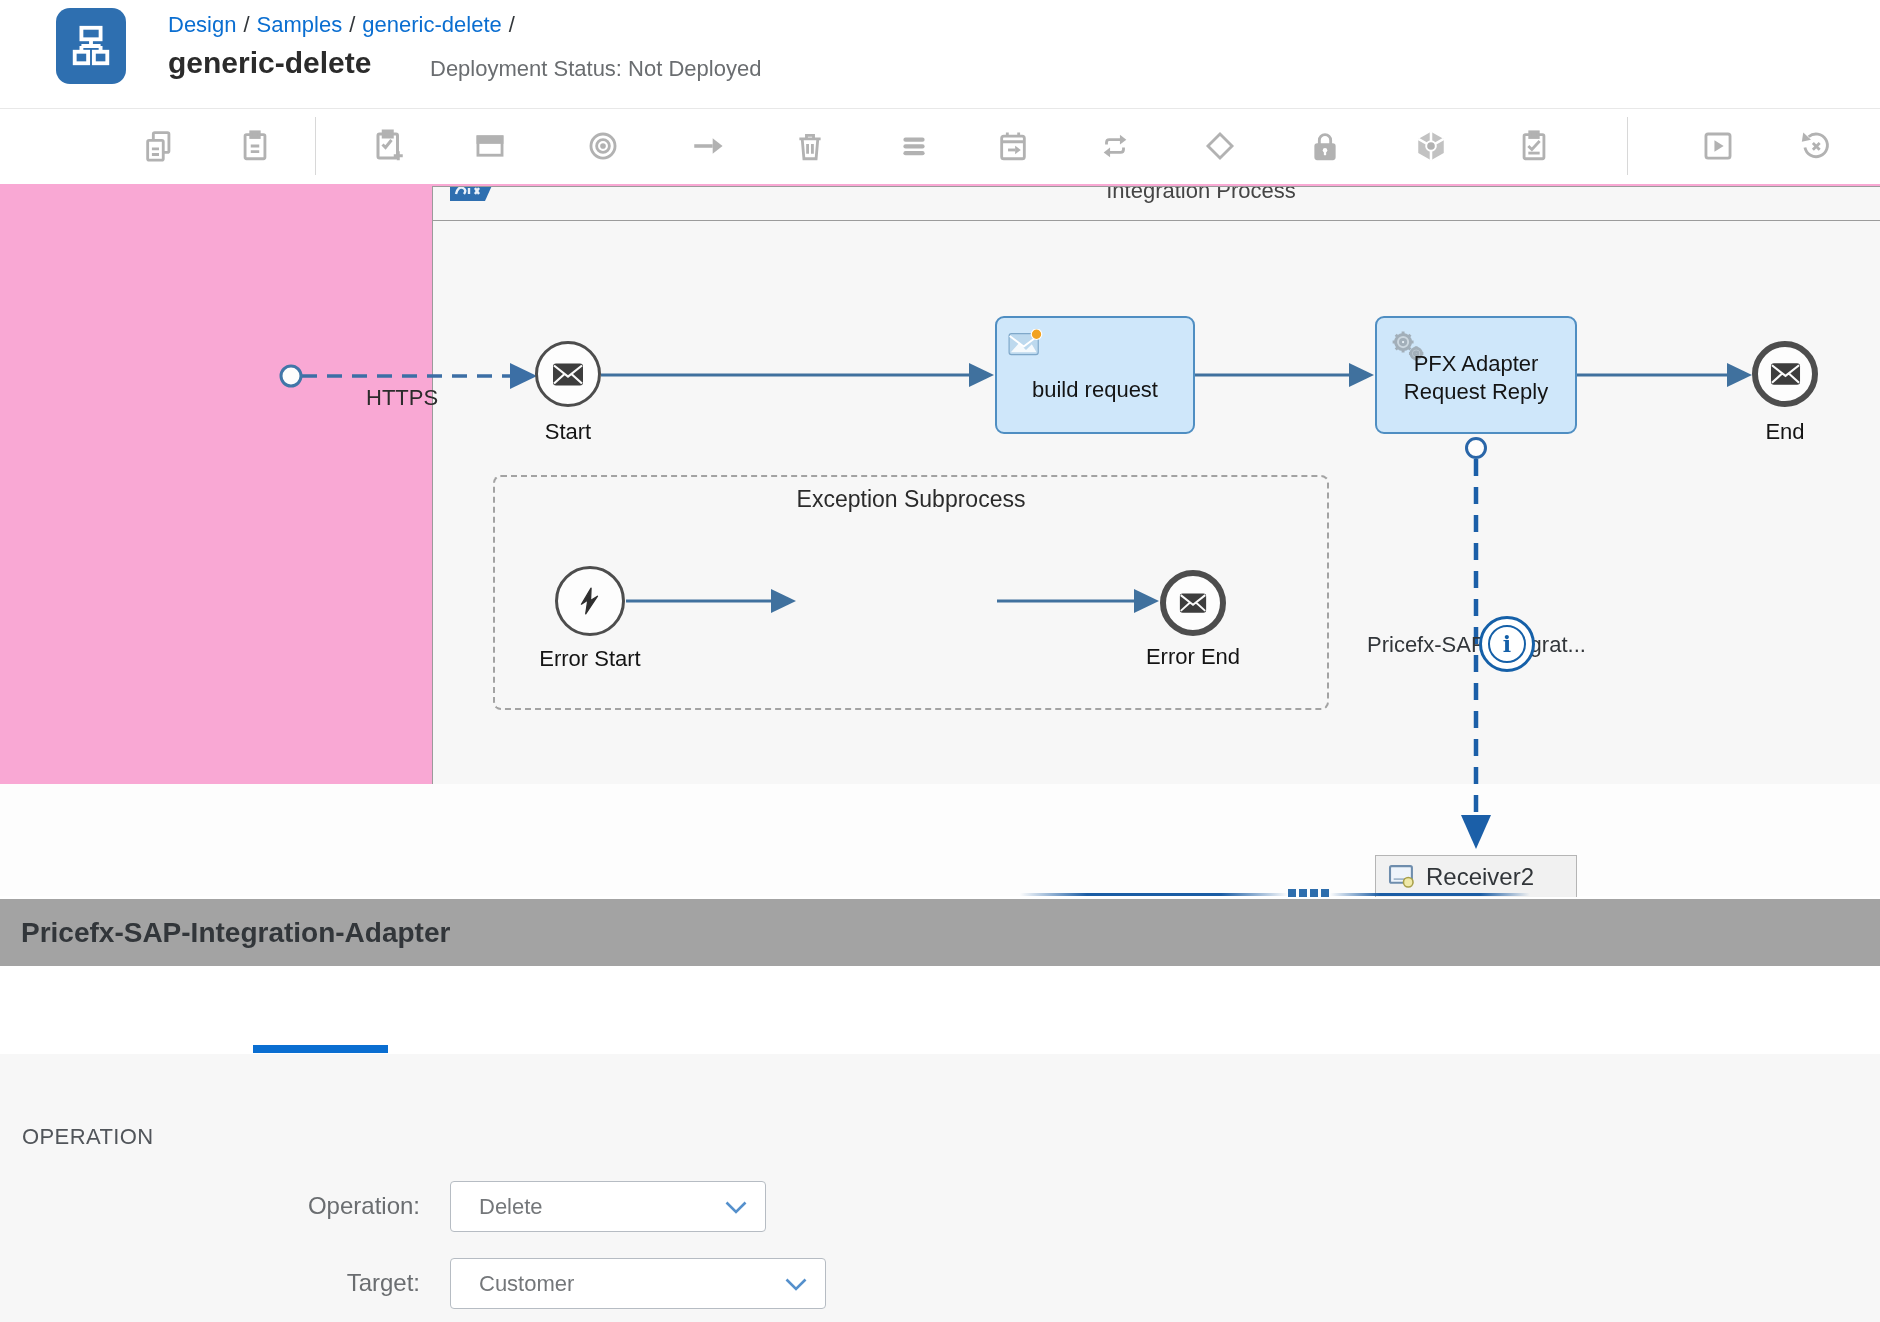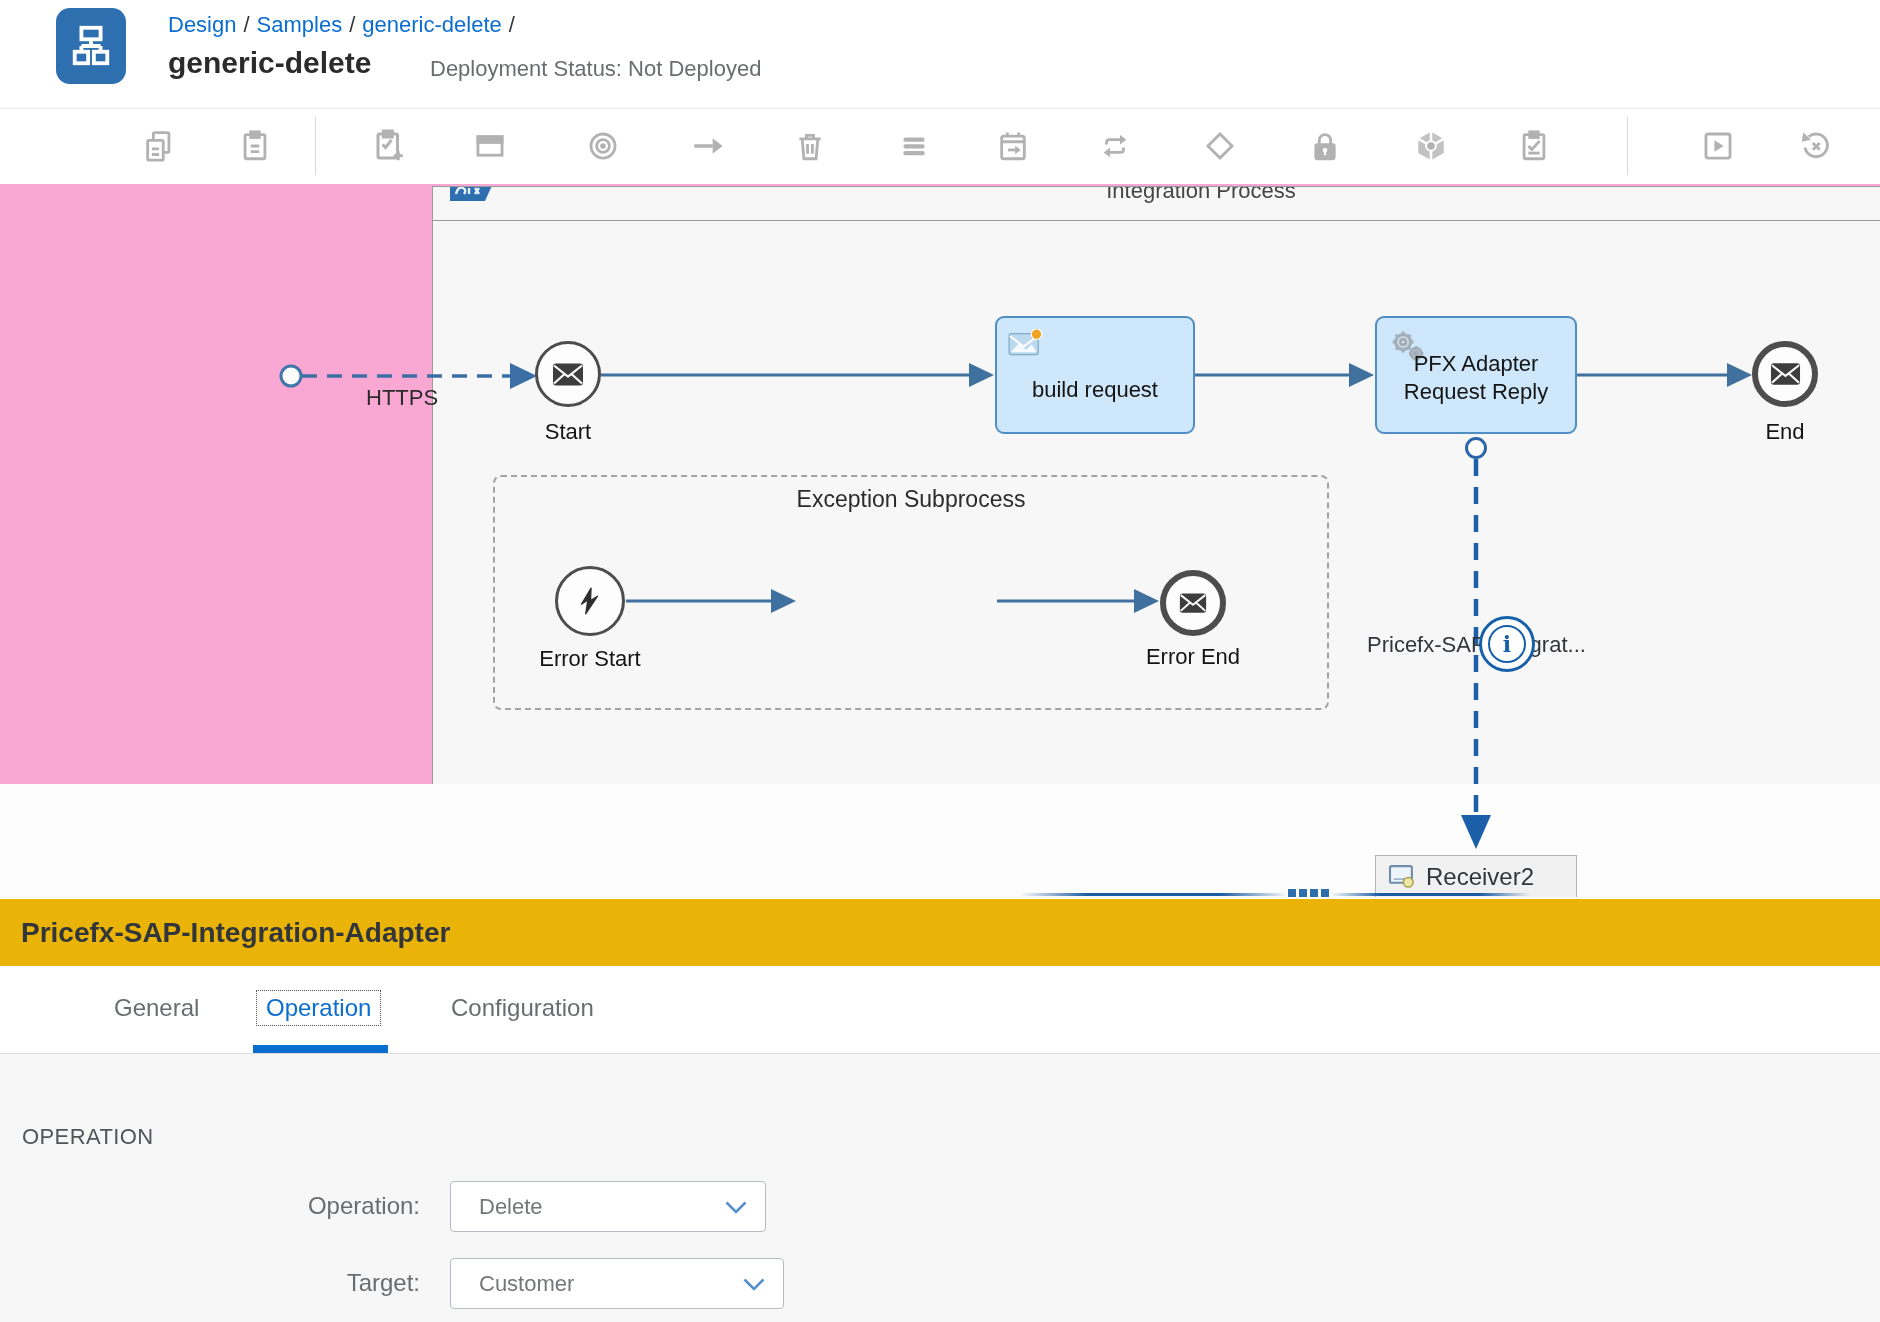--- a/index.html
+++ b/index.html
@@ -43,21 +43,21 @@
   .flowlabel{font-size:22px;color:#2b2b2b;}
   .infocircle{position:absolute;left:1479px;top:616px;width:56px;height:56px;border:3px solid #1560a8;border-radius:50%;
               background:#fff;box-sizing:border-box;display:flex;align-items:center;justify-content:center;}
   .infoinner{width:34px;height:34px;border:2.5px solid #1560a8;border-radius:50%;display:flex;align-items:center;justify-content:center;
              font-family:"DejaVu Serif","Liberation Serif",serif;font-weight:bold;font-size:22px;color:#1560a8;line-height:1;}
   
   .splitline{position:absolute;top:893px;height:3px;background:linear-gradient(to right,rgba(27,93,165,0),#1b5da5 25%,#1b5da5 75%,rgba(27,93,165,0));}
   .splitdots{position:absolute;top:889px;display:flex;gap:3px;}
   .splitdots span{width:8px;height:8px;background:#2e6ead;display:inline-block;}
   
-  .panelband{left:0;top:899px;width:1880px;height:67px;background:#eab308;display:flex;align-items:center;}
+  .panelband{left:0;top:899px;width:1880px;height:67px;background:#a3a3a3;display:flex;align-items:center;}
   .paneltitle{font-size:28px;font-weight:bold;color:#32363a;margin-left:21px;}
   .tabs{left:0;top:966px;width:1880px;height:88px;background:#fff;border-bottom:1px solid #dcdcdc;box-sizing:border-box;}
   .tab{position:absolute;top:28px;font-size:24px;color:#6a6d70;cursor:pointer;}
   .tab.active{color:#0a6ed1;border:1px dotted #555;padding:3px 9px;top:24px;}
   .tabline{position:absolute;left:253px;top:1045px;width:135px;height:8px;background:#0a6ed1;}
   .content{left:0;top:1054px;width:1880px;height:268px;background:#f7f7f7;}
   .secttitle{position:absolute;left:22px;top:70px;font-size:22px;color:#51555a;letter-spacing:0.4px;}
   .flabel{position:absolute;left:90px;width:330px;text-align:right;font-size:24px;color:#6a6d70;line-height:28px;}
   .select{position:absolute;background:#fff;border:1px solid #b6bcc3;border-radius:4px;box-sizing:border-box;height:51px;cursor:pointer;}
   .selval{position:absolute;left:28px;top:0;font-size:22px;color:#74777a;line-height:49px;}
@@ -320,40 +320,35 @@
     <span></span>
       <span></span>
       <span></span>
       <span></span>
   </div>
 
   <div class="abs panelband">
     <div class="paneltitle">Pricefx-SAP-Integration-Adapter</div>
   </div>
 
-  <div class="abs tabs">
-    <div class="tab" style="left:114px;">General</div>
-    <div class="tab active" style="left:256px;">Operation</div>
-    <div class="tab" style="left:451px;">Configuration</div>
-  </div>
   <div class="abs tabline"></div>
 
   <div class="abs content">
     <div class="secttitle">OPERATION</div>
 
     <div class="flabel" style="top:138px;">Operation:</div>
     <div class="select" style="left:450px;top:127px;width:316px;">
       <div class="selval">Delete</div>
       <svg class="selchev" width="22" height="13" viewBox="0 0 22 13" fill="none" stroke="#5590cc" stroke-width="2.6">
         <polyline points="1.5,1.5 11,11 20.5,1.5"></polyline>
       </svg>
     </div>
 
     <div class="flabel" style="top:215px;">Target:</div>
-    <div class="select" style="left:450px;top:204px;width:334px;text-align:right;">
+    <div class="select" style="left:450px;top:204px;width:376px;text-align:right;">
       <div class="selval">Customer</div>
       <svg class="selchev" width="22" height="13" viewBox="0 0 22 13" fill="none" stroke="#5590cc" stroke-width="2.6">
         <polyline points="1.5,1.5 11,11 20.5,1.5"></polyline>
       </svg>
     </div>
   </div>
 
 </div>
 
 </body></html>

